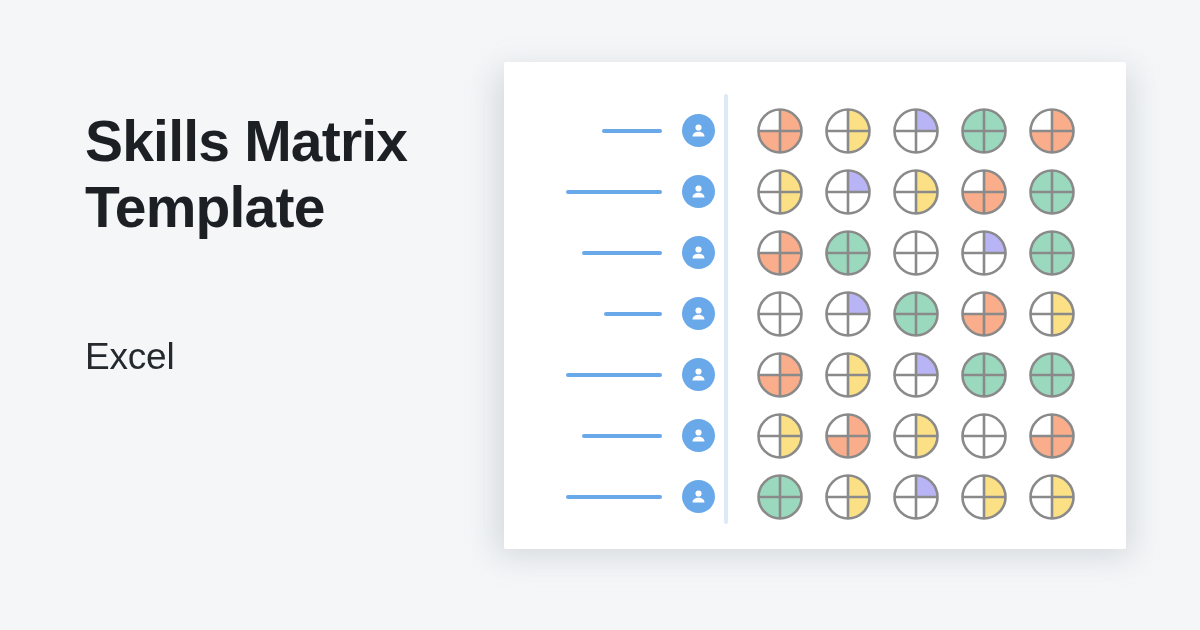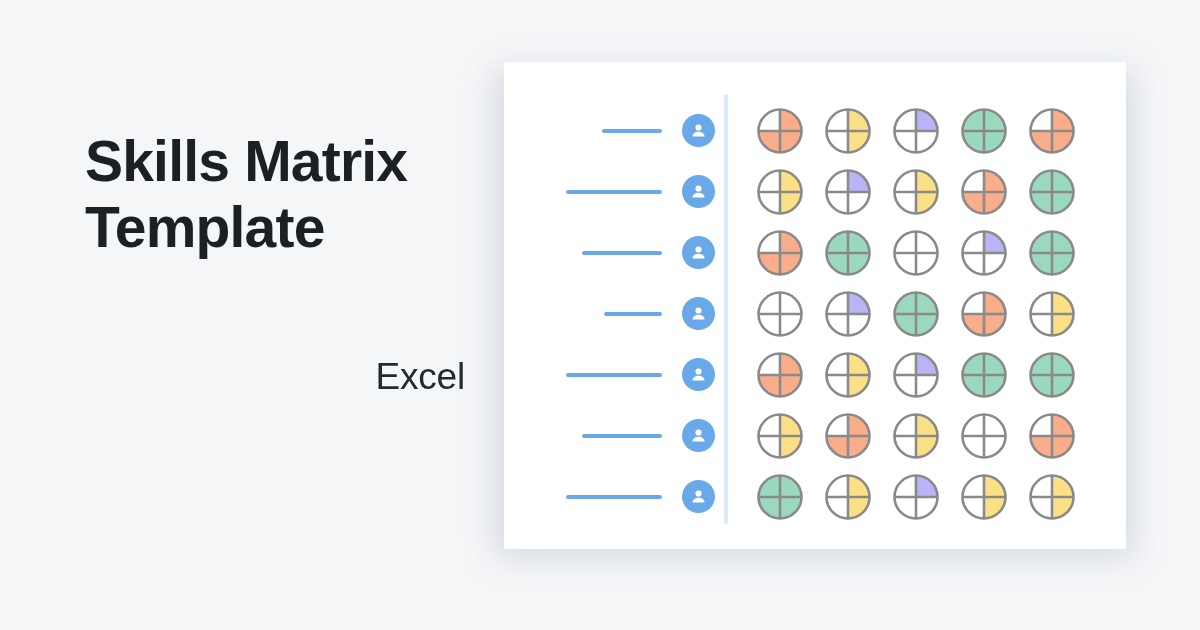--- a/index.html
+++ b/index.html
@@ -24,31 +24,29 @@
     width: 380px;
   }
 
   .page-title {
     font-size: 57px;
     line-height: 66px;
     font-weight: 700;
     color: #1c2024;
     letter-spacing: -0.8px;
     white-space: pre-line;
-    margin-top: 20px;
   }
 
   .format-list {
     margin-top: 92px;
     font-size: 37px;
     line-height: 50px;
     font-weight: 400;
     color: #24292e;
     letter-spacing: -0.2px;
-    text-align: right;
   }
 
   .format-item { display: block; }
 
   
   .card-shadow {
     position: absolute;
     left: 496px;
     top: 70px;
     width: 636px;

